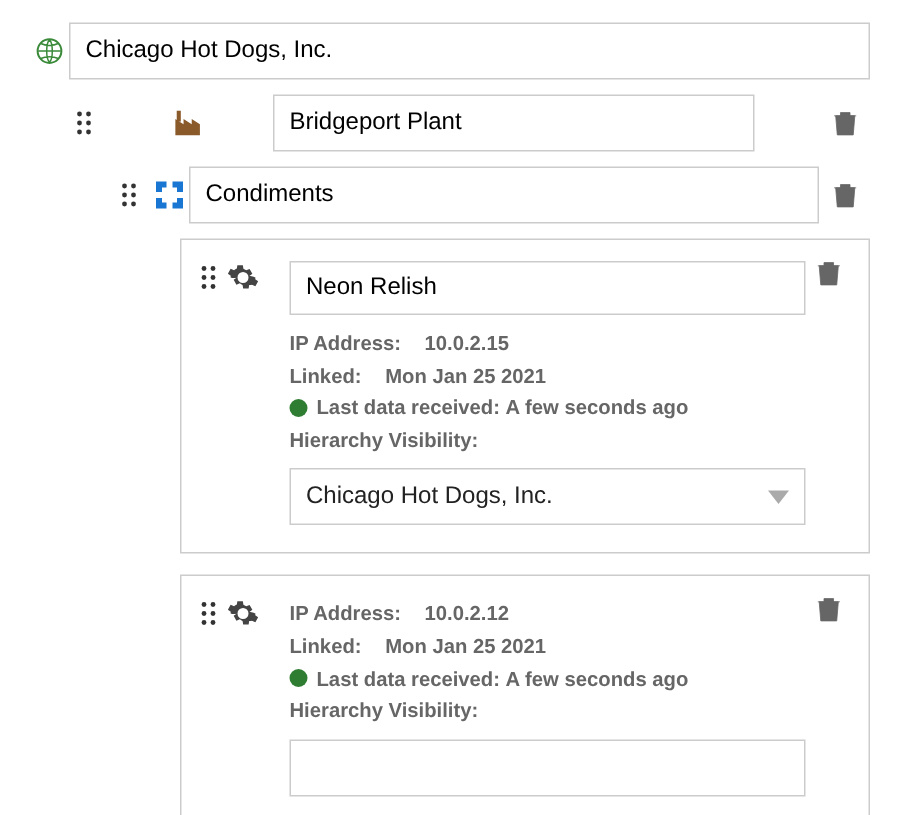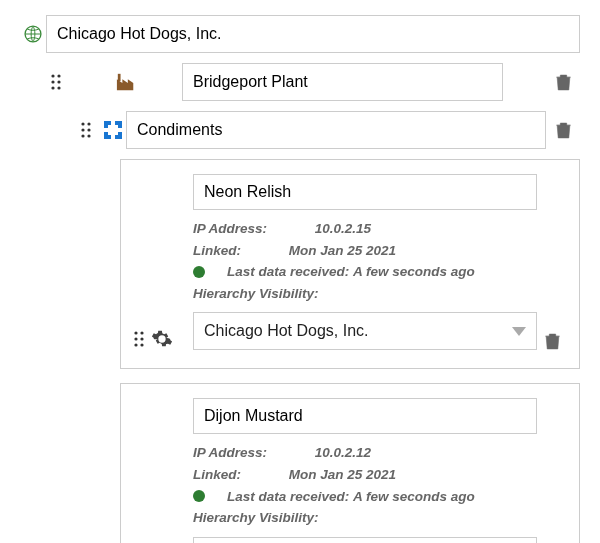--- a/index.html
+++ b/index.html
@@ -47,21 +47,21 @@
       flex-shrink: 0;
     }
     svg { display: block; }
 
     .device-card {
       border: 1px solid #ccc;
       padding: 14px 12px 18px 12px;
       margin-left: 100px;
       margin-bottom: 14px;
       display: flex;
-      align-items: flex-end;
+      align-items: flex-start;
     }
     .device-left {
       display: flex;
       align-items: center;
       width: 60px;
       flex-shrink: 0;
       gap: 6px;
     }
     .device-body { flex: 1; }
     .device-name-input {
@@ -72,21 +72,21 @@
       height: 36px;
       background: #fff;
       margin-bottom: 8px;
     }
     .meta {
       color: #666;
       font-size: 13.5px;
       font-weight: bold;
       line-height: 1.6;
     }
-    .meta-line { display: flex; align-items: center; gap: 22px; font-style: italic; }
+    .meta-line { display: flex; align-items: center; gap: 6px; }
     .status-dot {
       width: 12px; height: 12px; border-radius: 50%;
       background: #2e7d32;
       flex-shrink: 0;
     }
     .select-wrap {
       margin-top: 8px;
       border: 1px solid #ccc;
       height: 38px;
       display: flex;
@@ -228,21 +228,20 @@
           <circle cx="8" cy="14" r="1.6" fill="#333"></circle>
       </svg>
     </span>
     <span>
       <svg width="22" height="22" viewBox="0 0 24 24">
         <path d="M12 8a4 4 0 100 8 4 4 0 000-8zm9 4a7 7 0 01-.1 1.2l2.1 1.6-2 3.5-2.5-1a7 7 0 01-2 .1l-.4 2.6h-4l-.4-2.6a7 7 0 01-2-1.2l-2.5 1-2-3.5 2.1-1.6A7 7 0 013 12a7 7 0 01.1-1.2L1 9.2l2-3.5 2.5 1a7 7 0 012-1.2L7.9 3h4l.4 2.6a7 7 0 012 1.2l2.5-1 2 3.5-2.1 1.6A7 7 0 0121 12z" fill="#444"></path>
       </svg>
     </span>
   </div>
   <div class="device-body">
-    <input class="device-name-input" value="Dijon Mustard" style="">
     <div class="meta">
       <div class="meta-line">
         <span>IP Address:</span>&nbsp;<span>10.0.2.12</span>
       </div>
       <div class="meta-line">
         <span>Linked:</span>&nbsp;<span>Mon Jan 25 2021</span>
       </div>
       <div class="meta-line">
         <span class="status-dot"></span>
         <span><span>Last data received:</span>&nbsp;<span>A few seconds ago</span></span>

